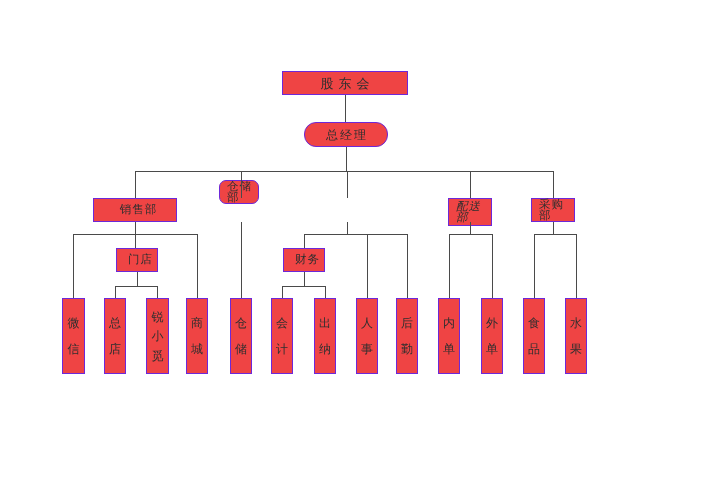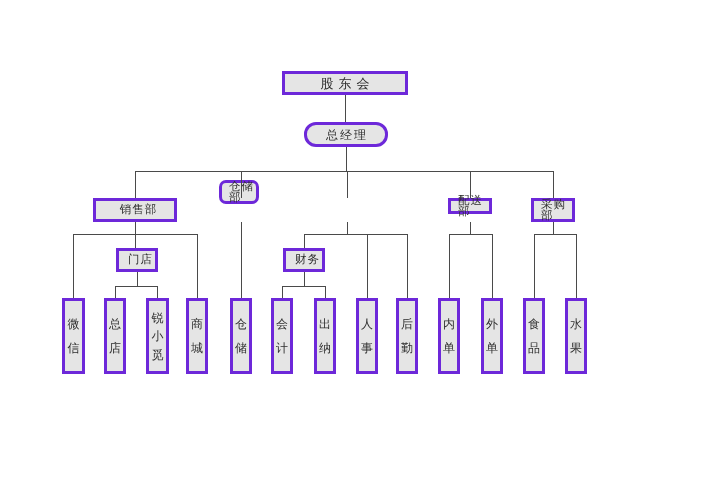--- a/index.html
+++ b/index.html
@@ -1,22 +1,22 @@
 <!DOCTYPE html>
 <html><head>
 <meta charset="utf-8">
 <style>
   html,body{margin:0;padding:0;background:#ffffff;}
   #canvas{
     position:relative;width:707px;height:500px;background:#ffffff;overflow:hidden;
     font-family:"DejaVu Sans","Liberation Sans",sans-serif;
   }
   .node{
-    position:absolute;box-sizing:border-box;background:#e5e5e5;
-    border:3px solid #6d28d9;color:#2f2f2f;
+    position:absolute;box-sizing:border-box;background:#ef4444;
+    border:1px solid #6d28d9;color:#2f2f2f;
     display:flex;align-items:center;justify-content:center;
     font-size:12px;line-height:1;
   }
   .node.wide{letter-spacing:5px;padding-left:5px;font-size:13px;}
   .node.mid{letter-spacing:2px;padding-left:2px;border-radius:12px;}
   .node.dept{letter-spacing:1px;padding-left:7px;font-size:11.5px;}
   .vtext{
     flex-direction:column;justify-content:space-evenly;align-items:center;
     font-size:12px;padding:4px 0;letter-spacing:0;
   }
@@ -27,21 +27,21 @@
 </head>
 <body>
 
 <div id="canvas">
 
   <div class="node wide" style="left:282px;top:71px;width:126px;height:24px;">股东会</div>
   <div class="node mid" style="left:304px;top:122px;width:84px;height:25px;">总经理</div>
 
   <div class="node dept" style="left:93px;top:198px;width:84px;height:24px;">销售部</div>
   <div class="node dept" style="left:219px;top:180px;width:40px;height:24px;border-radius:7px;">仓储部</div>
-  <div class="node dept" style="left:448px;top:198px;width:44px;height:16px;">配送部</div>
+  <div class="node dept" style="left:448px;top:198px;width:44px;height:28px;font-style:italic;">配送部</div>
   <div class="node dept" style="left:531px;top:198px;width:44px;height:24px;">采购部</div>
 
   <div class="node dept" style="left:116px;top:248px;width:42px;height:24px;">门店</div>
   <div class="node dept" style="left:283px;top:248px;width:42px;height:24px;">财务</div>
 
   <div class="node vtext" style="left:62px;top:298px;width:23px;height:76px;">
       <span>微</span>
       <span>信</span>
     </div>
   <div class="node vtext" style="left:104px;top:298px;width:22px;height:76px;">

